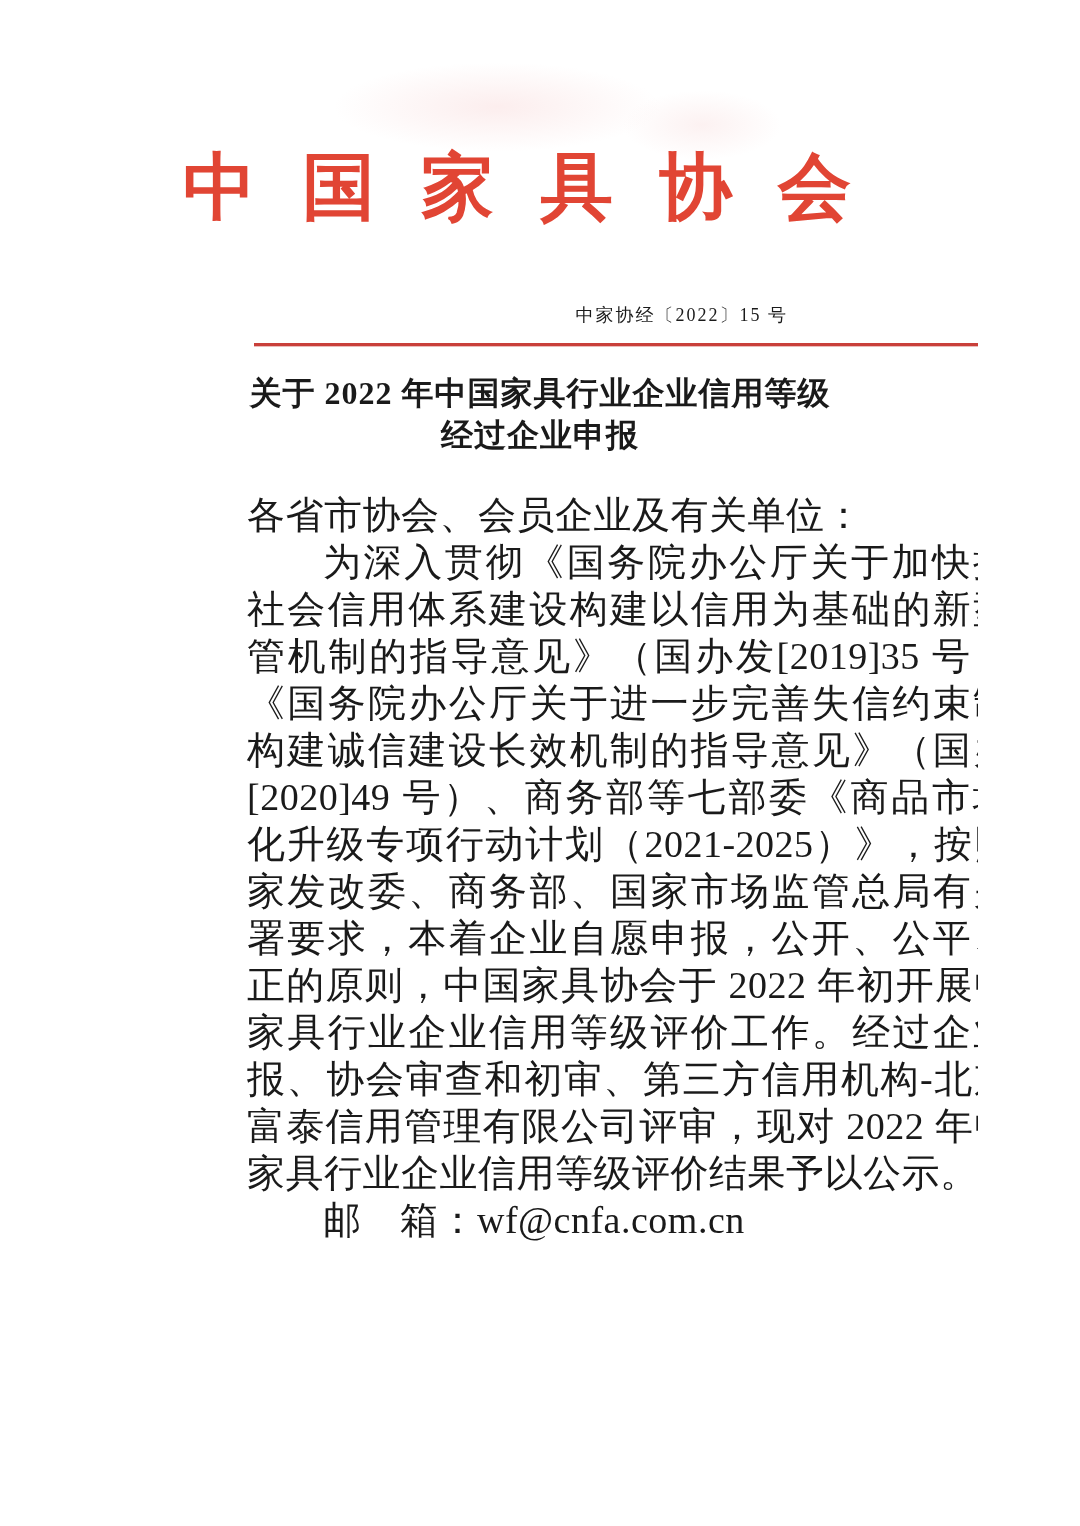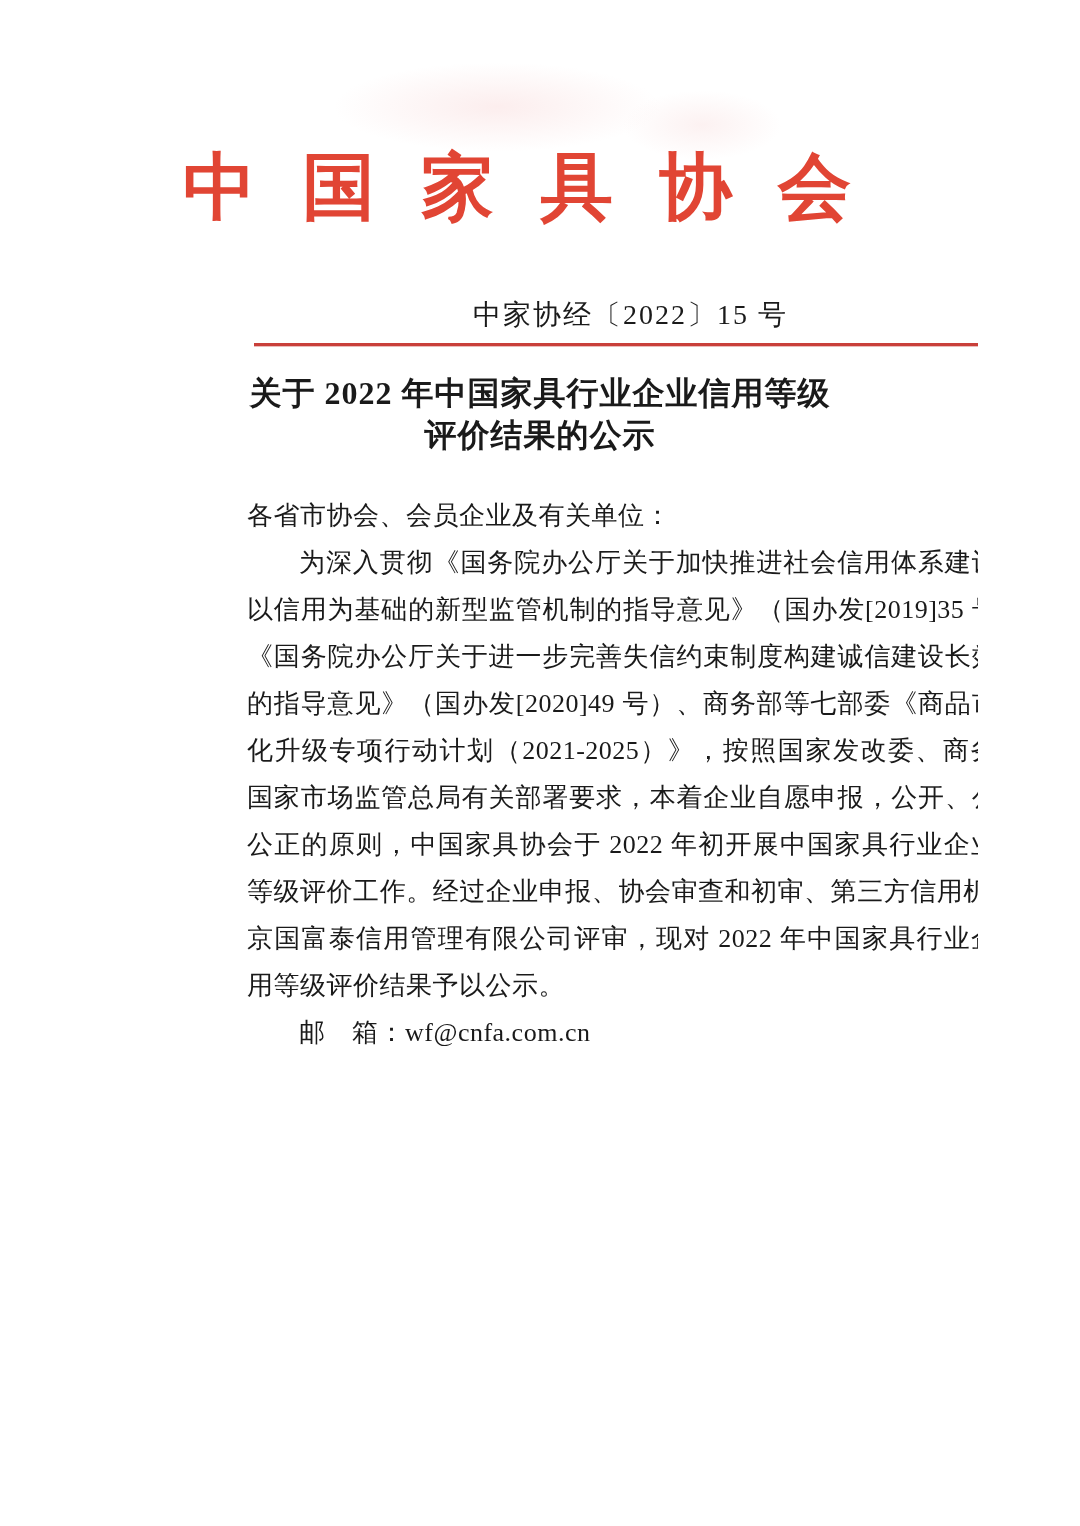--- a/index.html
+++ b/index.html
@@ -48,21 +48,21 @@
     letter-spacing: 46px;
     color: var(--header-red, #e14534);
     white-space: nowrap;
   }
   .docnum-row {
     position: absolute;
     top: 299px;
     left: 0;
     right: 190px;
     text-align: right;
-    font-size: 28px;
+    font-size: 18px;
     line-height: 32px;
     letter-spacing: 2px;
     color: var(--text-black, #1a1a1a);
   }
   .red-rule {
     position: absolute;
     top: 343px;
     left: 152px;
     width: 756px;
     height: 3px;
@@ -79,21 +79,21 @@
     line-height: 42px;
     font-weight: 700;
     letter-spacing: 1px;
     color: var(--text-black, #1a1a1a);
   }
   .doc-body {
     position: absolute;
     top: 492px;
     left: 145px;
     width: 805px;
-    font-size: 26px;
+    font-size: 38px;
     line-height: 47px;
     letter-spacing: 0.5px;
     color: var(--text-black, #1a1a1a);
   }
   .doc-body p {
     margin: 0;
   }
   .salutation {
     text-align: left;
   }
@@ -118,21 +118,21 @@
   <h1 class="org-name">中国家具协会</h1>
 
   <div class="docnum-row">
     <span>中家协经〔2022〕15 号</span>
   </div>
 
   <div class="red-rule"></div>
 
   <div class="doc-title">
     <div>关于 2022 年中国家具行业企业信用等级</div>
-    <div>评价结果的公示</div>
+    <div>经过企业申报</div>
   </div>
 
   <main class="doc-body">
     <p class="salutation">各省市协会、会员企业及有关单位：</p>
     <p class="para">为深入贯彻《国务院办公厅关于加快推进社会信用体系建设构建以信用为基础的新型监管机制的指导意见》（国办发[2019]35 号）、《国务院办公厅关于进一步完善失信约束制度构建诚信建设长效机制的指导意见》（国办发[2020]49 号）、商务部等七部委《商品市场优化升级专项行动计划（2021-2025）》，按照国家发改委、商务部、国家市场监管总局有关部署要求，本着企业自愿申报，公开、公平、公正的原则，中国家具协会于 2022 年初开展中国家具行业企业信用等级评价工作。经过企业申报、协会审查和初审、第三方信用机构-北京国富泰信用管理有限公司评审，现对 2022 年中国家具行业企业信用等级评价结果予以公示。</p>
     <p class="contact-line">邮　箱：wf@cnfa.com.cn</p>
   </main>
 
 </div>
 

